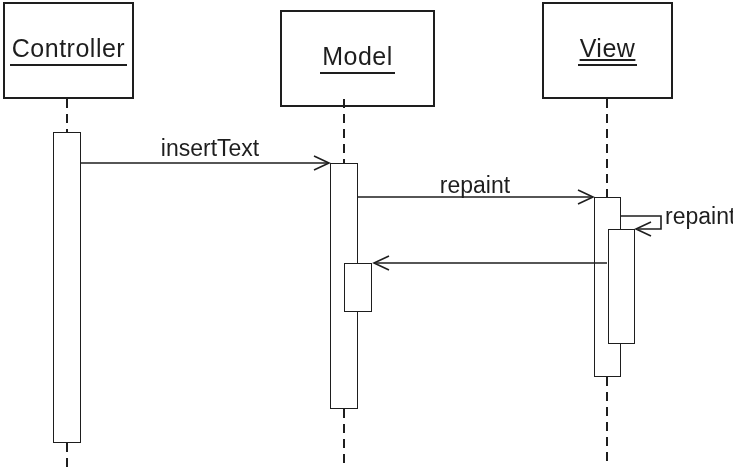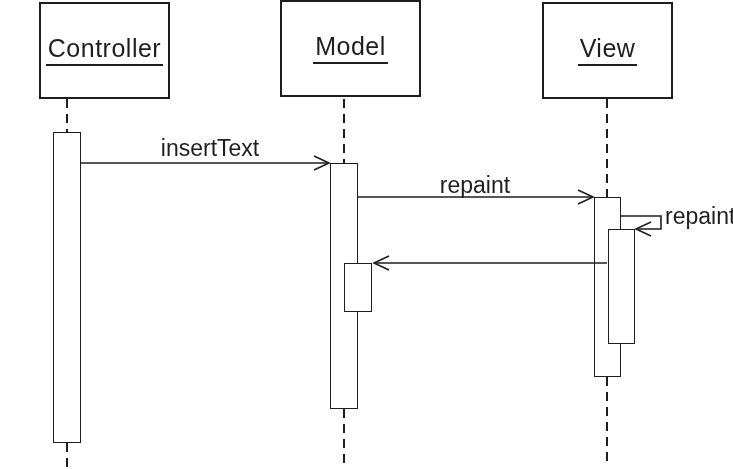--- a/index.html
+++ b/index.html
@@ -66,27 +66,27 @@
     white-space: nowrap;
     z-index: 5;
   }
   .msg-label.centered { transform: translateX(-50%); }
 </style>
 </head>
 <body>
 
 <div id="canvas">
 
-  <div class="actor-box" style="left:3px; top:2px; width:131px; height:97px;margin-left:36px;">
+  <div class="actor-box" style="left:3px; top:2px; width:131px; height:97px;">
     <span class="actor-label">Controller</span>
   </div>
-  <div class="actor-box" style="left:280px; top:0; width:141px; height:97px;align-items:center;">
+  <div class="actor-box" style="left:280px; top:10px; width:155px; height:97px;align-items:center;">
     <span class="actor-label">Model</span>
   </div>
-  <div class="actor-box" style="left:542px; top:2px; width:131px; height:97px;">
+  <div class="actor-box" style="left:542px; top:2px; width:131px; height:97px;text-decoration:underline;">
     <span class="actor-label">View</span>
   </div>
 
   <div class="lifeline" style="left:66px; top:99px;  height:34px;"></div>
   <div class="lifeline" style="left:66px; top:443px; height:24px;"></div>
   <div class="lifeline" style="left:343px; top:99px;  height:64px;"></div>
   <div class="lifeline" style="left:343px; top:409px; height:58px;"></div>
   <div class="lifeline" style="left:606px; top:99px;  height:98px;"></div>
   <div class="lifeline" style="left:606px; top:377px; height:90px;"></div>
 

